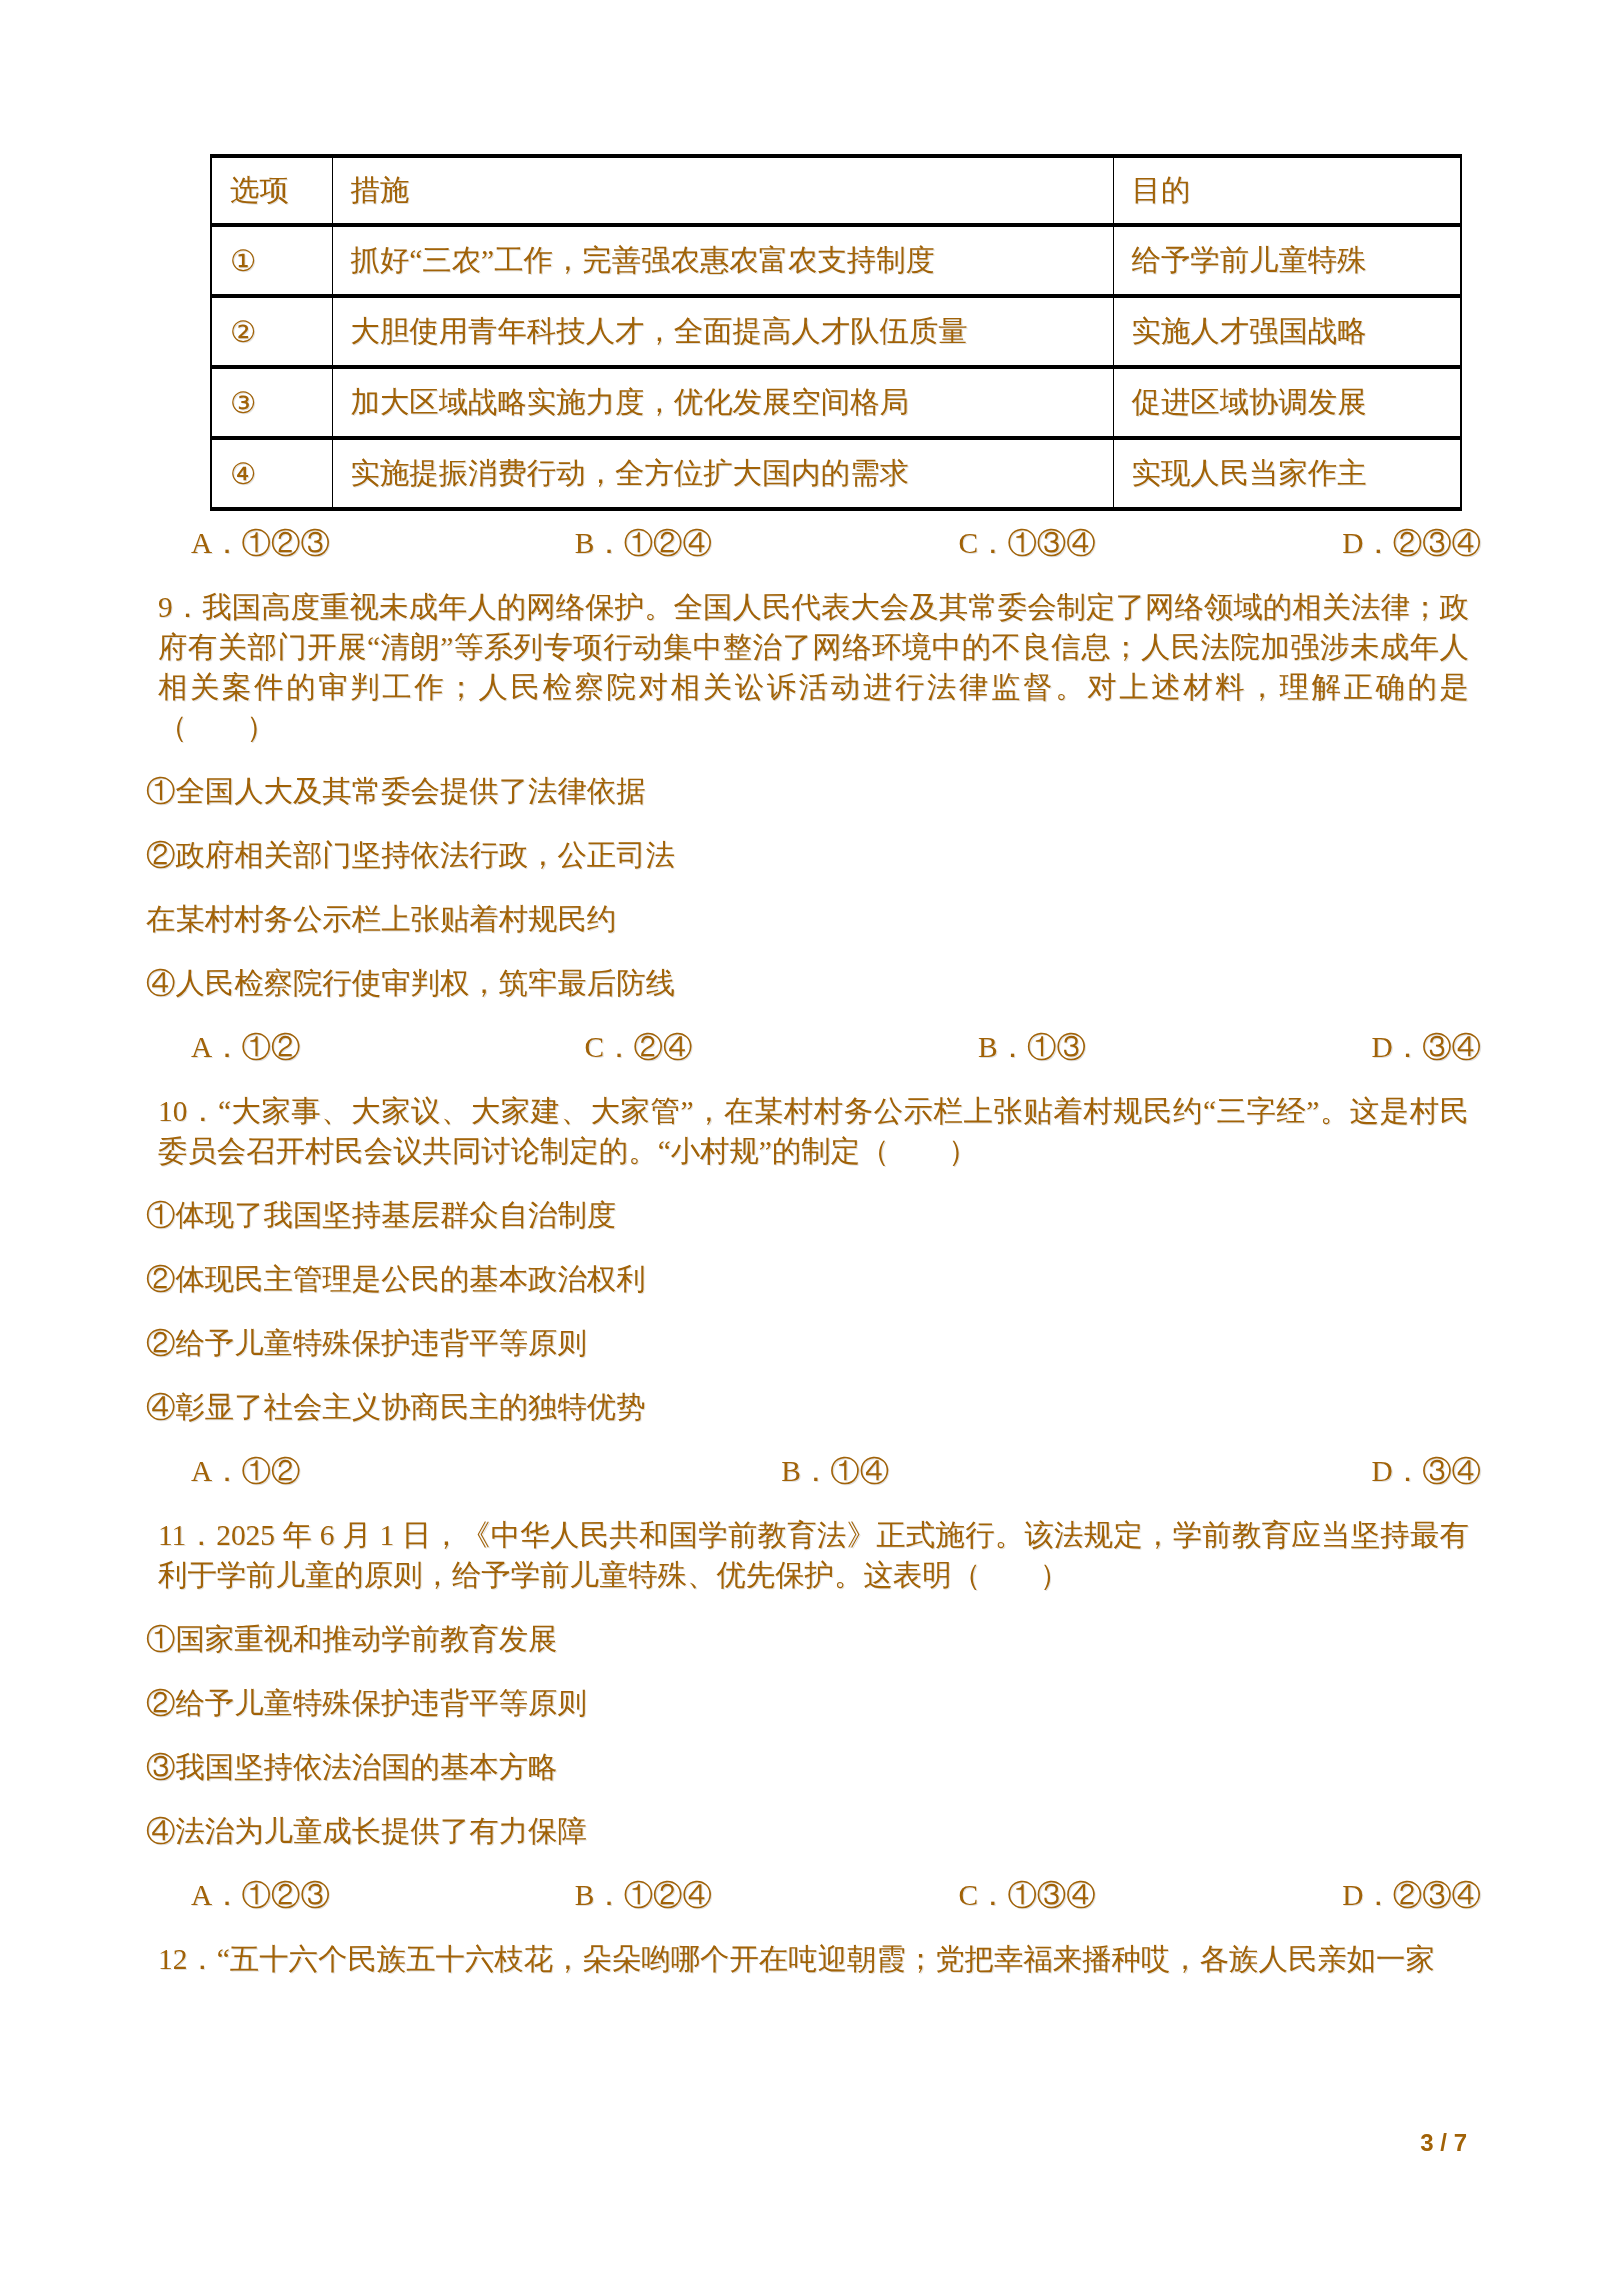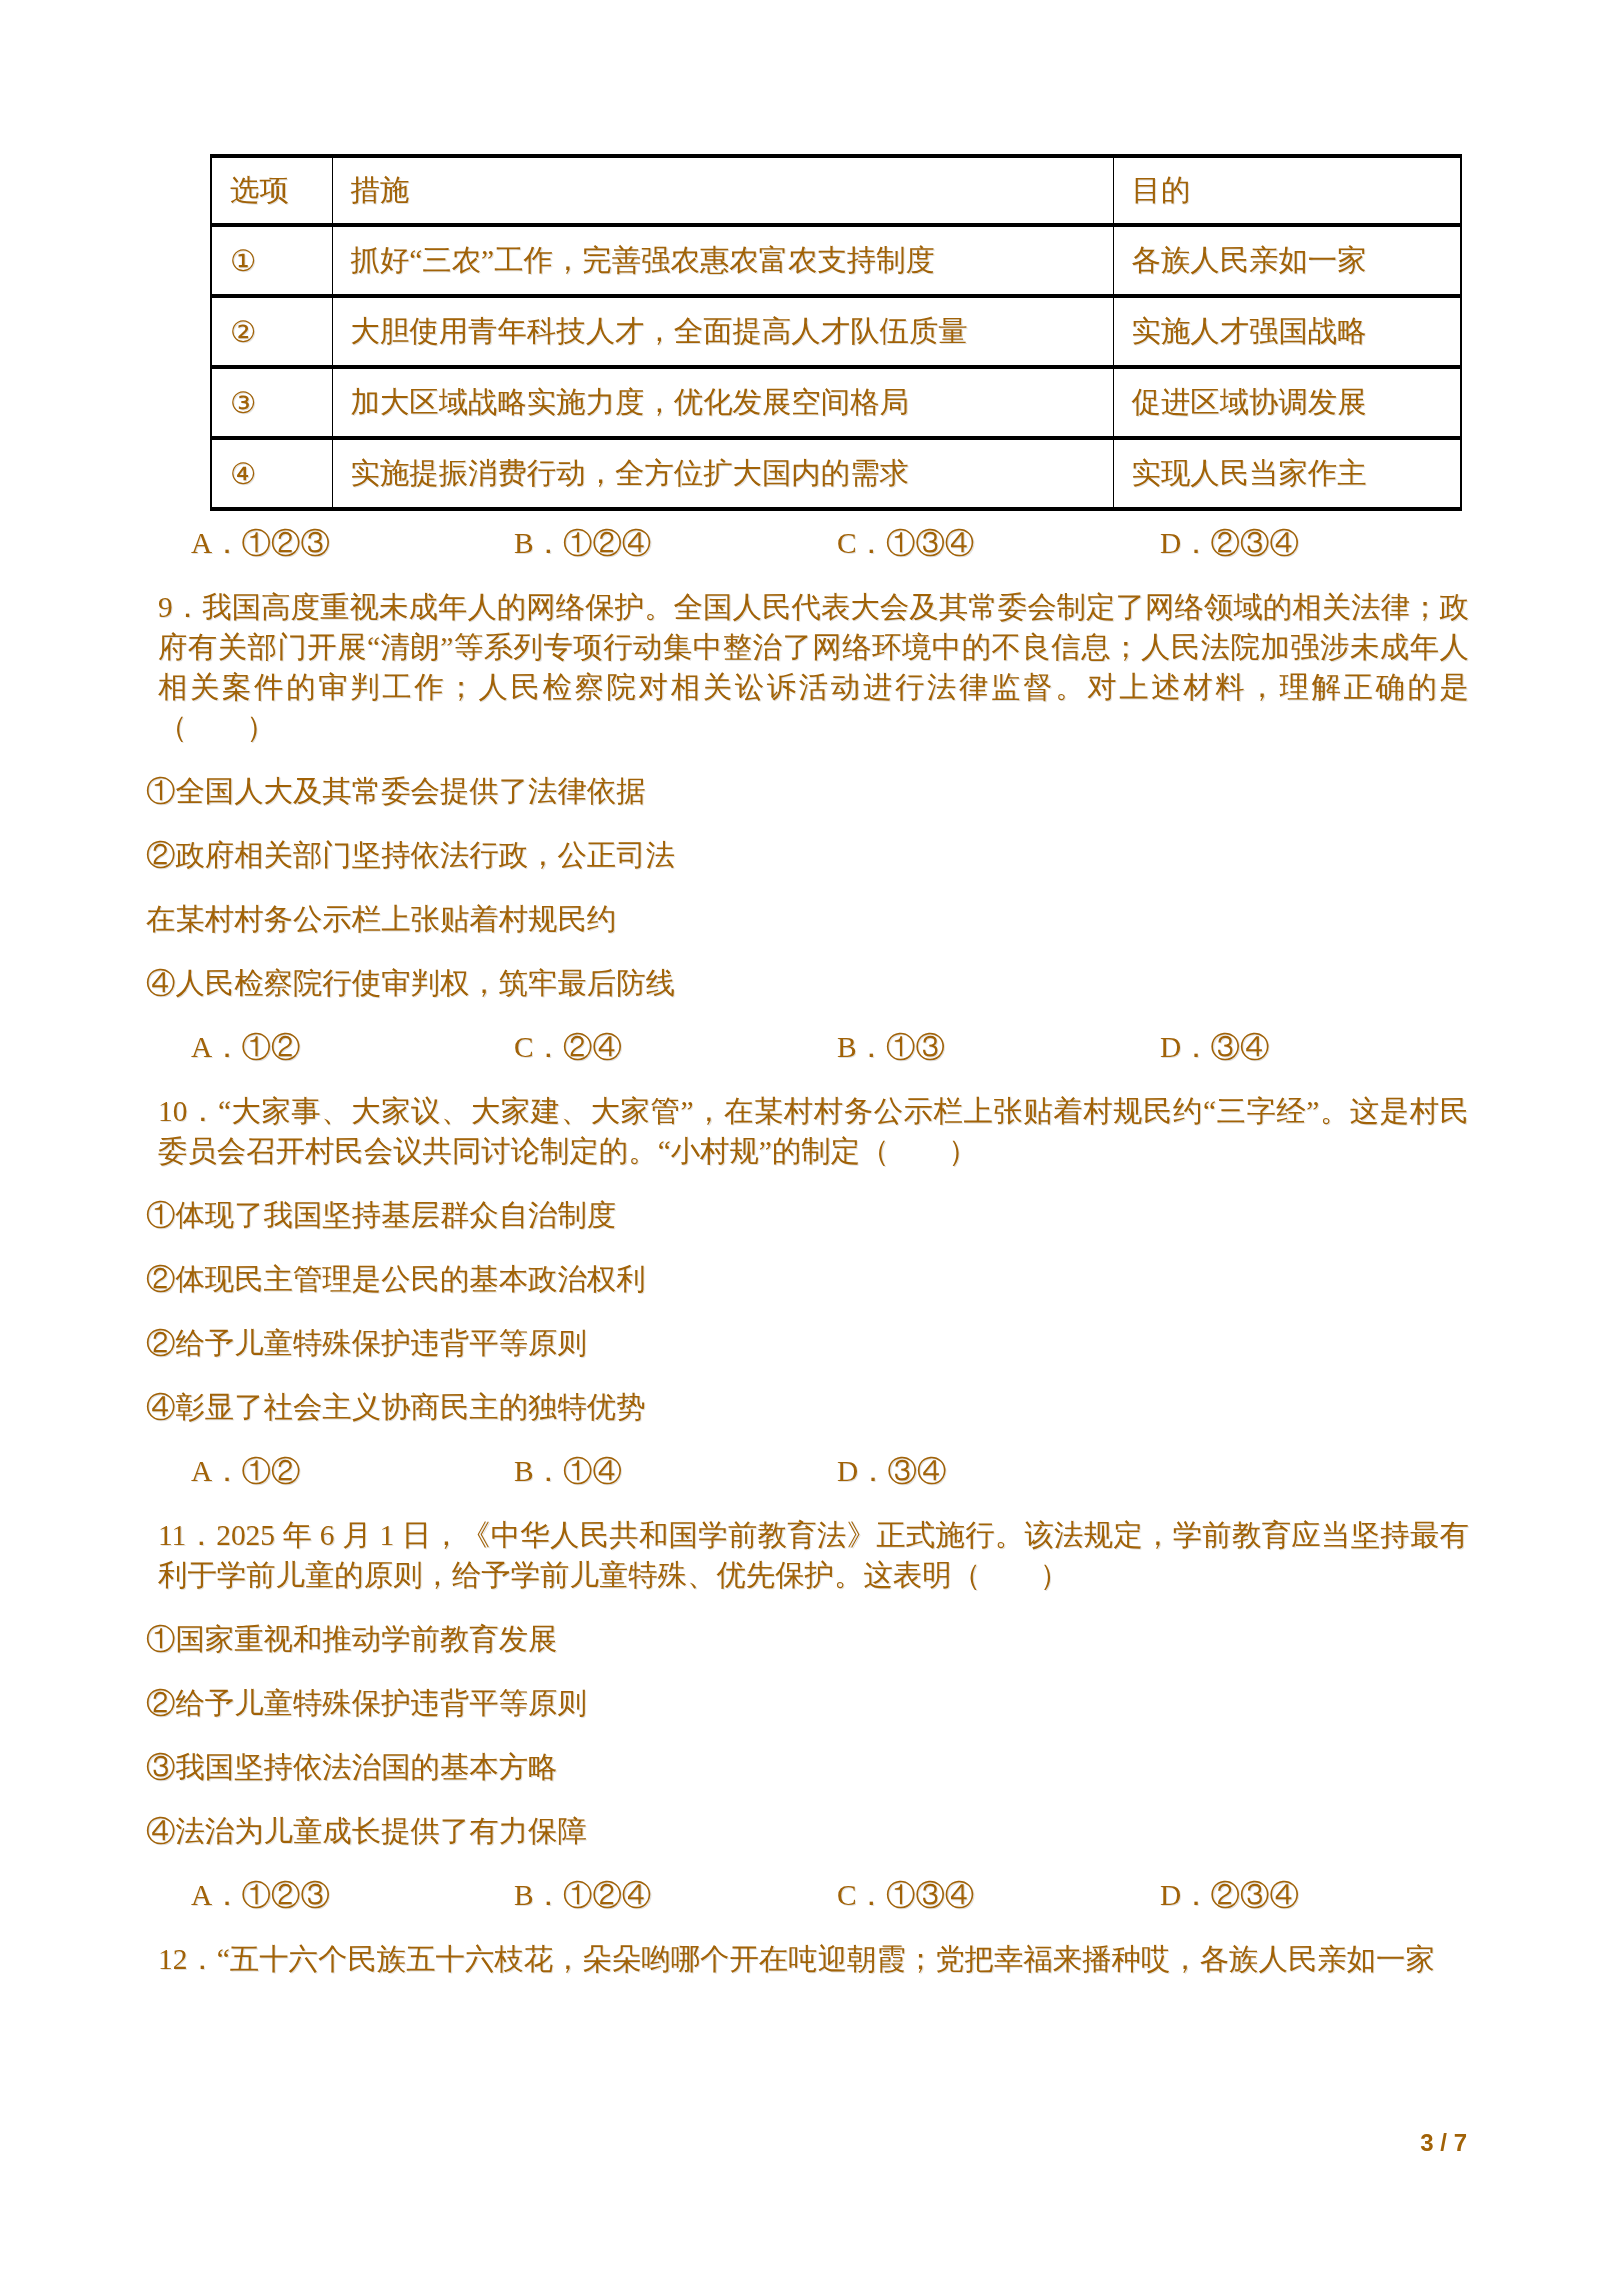--- a/index.html
+++ b/index.html
@@ -56,20 +56,21 @@
   p.optline {
     margin: 0;
     line-height: 64px;
     white-space: nowrap;
   }
   .answers {
     display: flex;
     padding-left: 45px;
     line-height: 64px;
     white-space: nowrap;
+    justify-content: space-between;
   }
   .answers .choice { width: 323px; flex: 0 0 auto; }
   .answers .choice:last-child { width: auto; }
   
   .footer {
     position: absolute;
     top: 2111px;
     right: 156px;
     line-height: 64px;
     font-family: "Liberation Sans", "DejaVu Sans", sans-serif;
@@ -93,21 +94,21 @@
         <tr>
           <th class="c-opt">选项</th>
           <th>措施</th>
           <th>目的</th>
         </tr>
       </thead>
       <tbody>
         <tr>
           <td class="c-opt">①</td>
           <td>抓好“三农”工作，完善强农惠农富农支持制度</td>
-          <td>各族人民亲如一家</td>
+          <td>给予学前儿童特殊</td>
         </tr>
         <tr>
           <td class="c-opt">②</td>
           <td>大胆使用青年科技人才，全面提高人才队伍质量</td>
           <td>实施人才强国战略</td>
         </tr>
         <tr>
           <td class="c-opt">③</td>
           <td>加大区域战略实施力度，优化发展空间格局</td>
           <td>促进区域协调发展</td>

